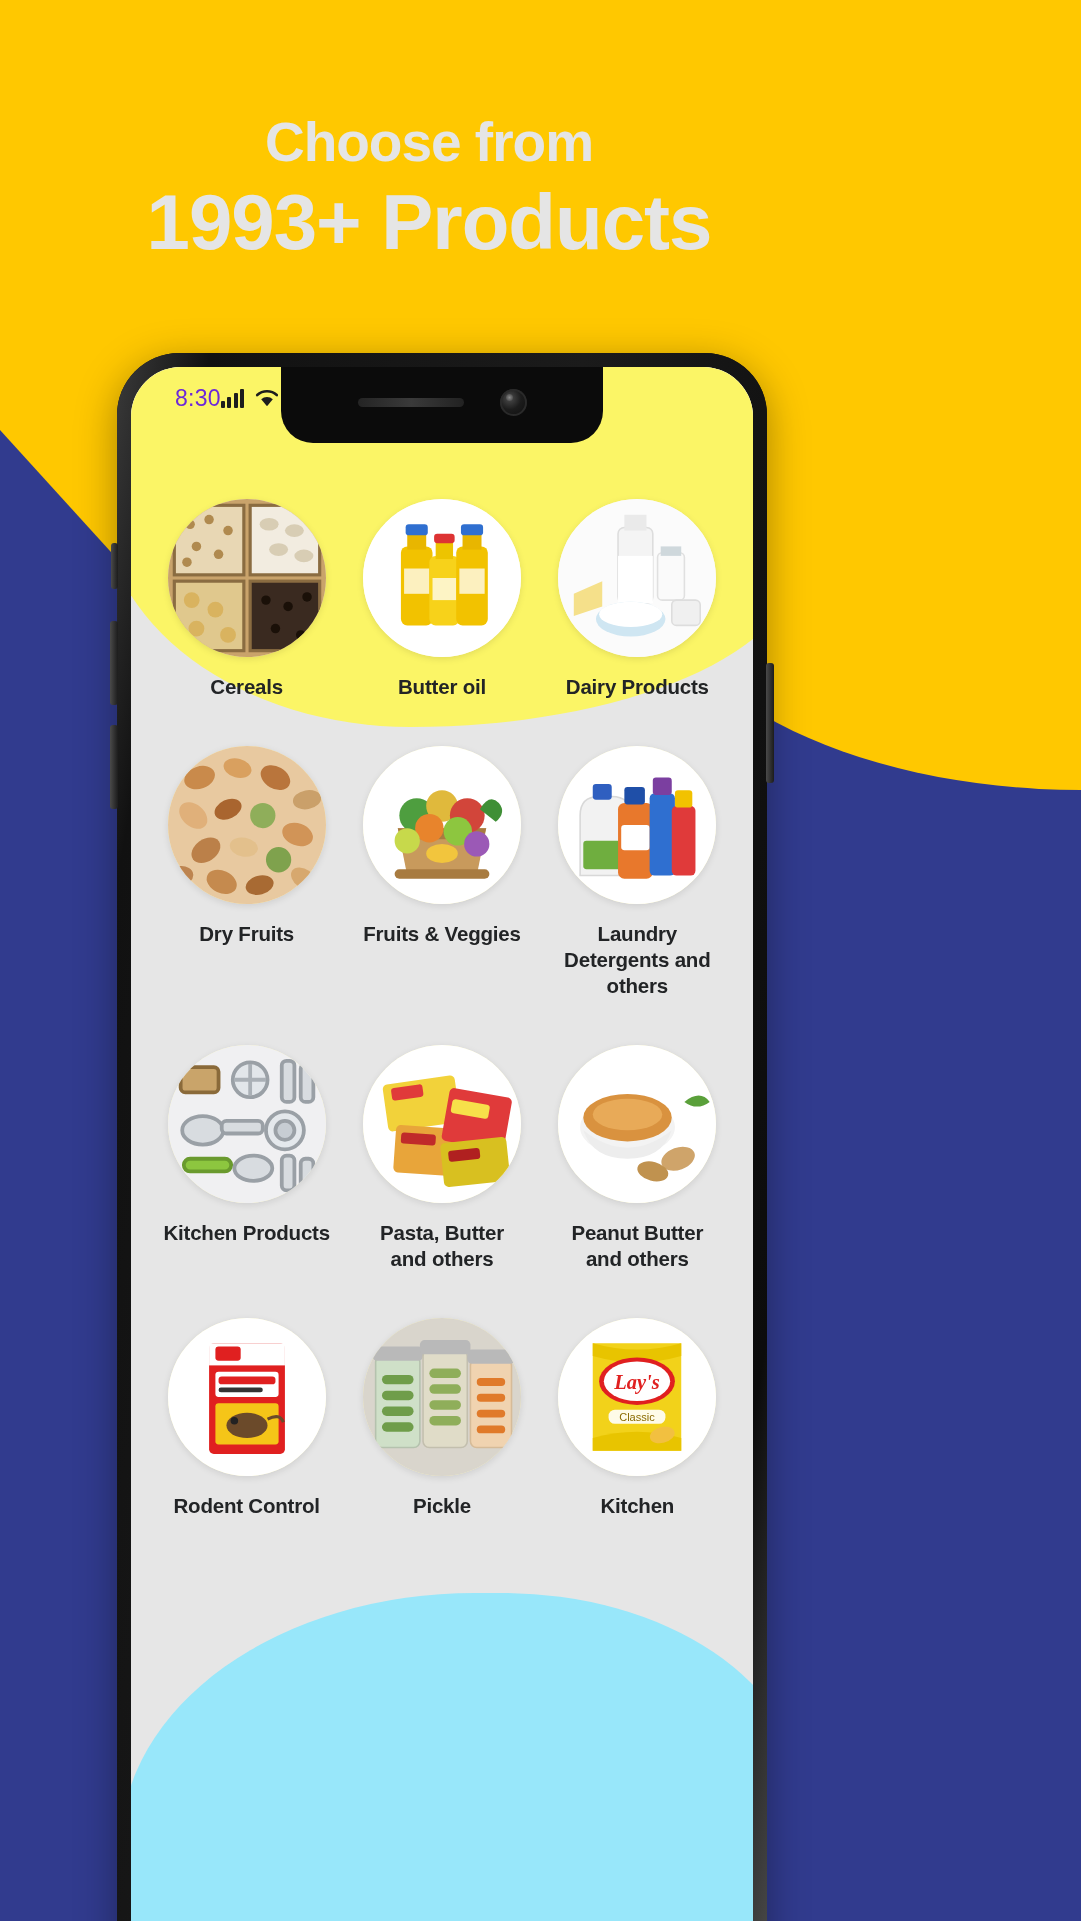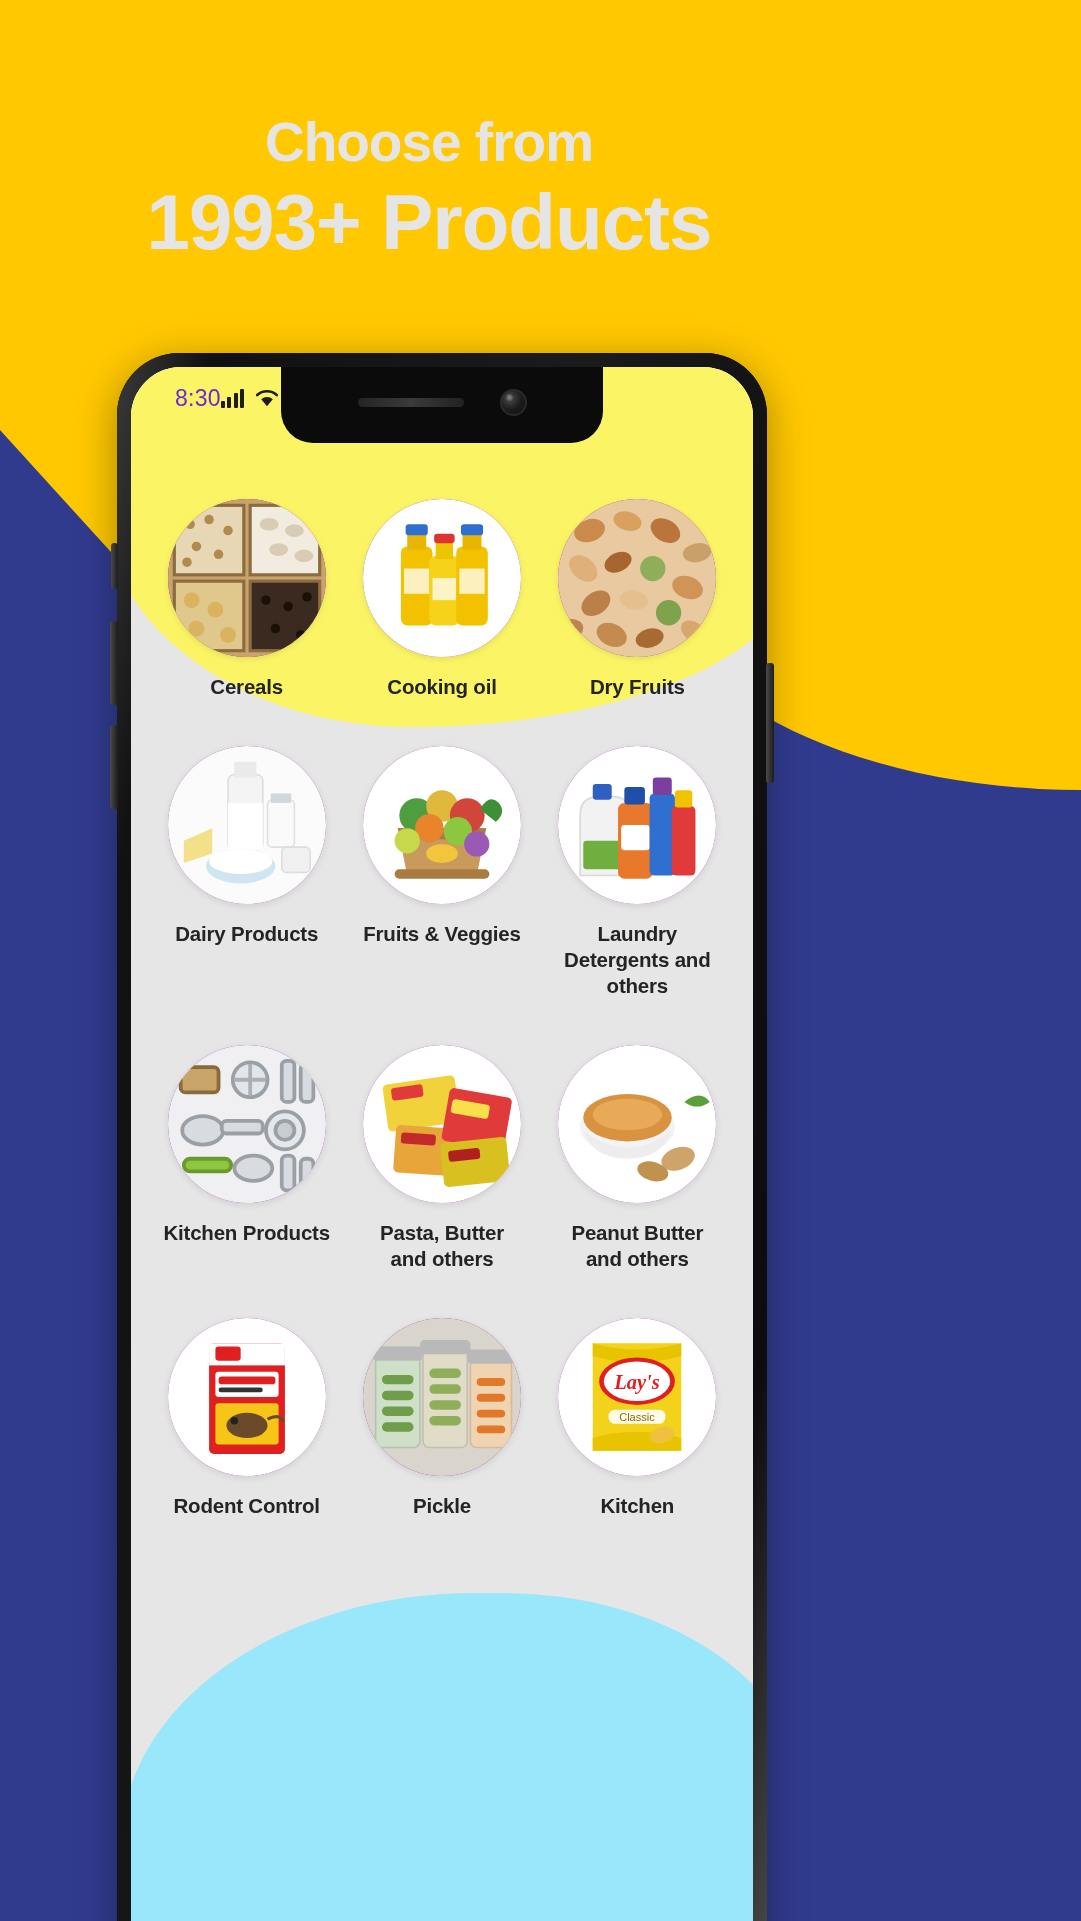--- a/index.html
+++ b/index.html
@@ -173,21 +173,21 @@
   .cat {
     display: flex; flex-direction: column;
     align-items: center;
     padding-top: 46px;
   }
   .cat-img {
     width: 158px; height: 158px;
     border-radius: 50%;
     overflow: hidden;
     position: relative;
-    background: #a21caf;
+    background: #fef9c3;
     box-shadow: 0 2px 7px rgba(0,0,0,0.10);
     display: flex; align-items: center; justify-content: center;
   }
   .cat-img svg { width: 100%; height: 100%; display:block; }
   .cat-label {
     margin-top: 17px;
     font-size: 20.5px;
     font-weight: bold;
     color: #222426;
     text-align: center;
@@ -310,21 +310,39 @@
                 <rect x="44" y="50" width="15" height="14" fill="#ffffff" opacity="0.75"></rect>
               </g>
               <g>
                 <rect x="59" y="30" width="20" height="50" rx="4" fill="#f2c200"></rect>
                 <rect x="63" y="20" width="12" height="12" fill="#e8b600"></rect>
                 <rect x="62" y="16" width="14" height="7" rx="2" fill="#2f6fd0"></rect>
                 <rect x="61" y="44" width="16" height="16" fill="#ffffff" opacity="0.75"></rect>
               </g>
             </svg>
           </div>
-          <div class="cat-label">Cooking oil</div>
+          <div class="cat-label">Butter oil</div>
+        </div>
+
+        <div class="cat">
+          <div class="cat-img">
+            <svg viewBox="0 0 100 100">
+              <rect width="100" height="100" fill="#fbfbfb"></rect>
+              <rect x="38" y="18" width="22" height="48" rx="4" fill="#f4f4f4" stroke="#ddd"></rect>
+              <rect x="38" y="36" width="22" height="30" fill="#ffffff"></rect>
+              <rect x="42" y="10" width="14" height="10" fill="#eaeaea"></rect>
+              <rect x="63" y="34" width="17" height="30" rx="3" fill="#fafafa" stroke="#e0e0e0"></rect>
+              <rect x="65" y="30" width="13" height="6" fill="#cfd8dc"></rect>
+              <ellipse cx="46" cy="76" rx="22" ry="11" fill="#cfe6f2"></ellipse>
+              <ellipse cx="46" cy="73" rx="20" ry="8" fill="#ffffff"></ellipse>
+              <path d="M10 60 l18 -8 l0 16 l-18 6 z" fill="#f5e08a"></path>
+              <rect x="72" y="64" width="18" height="16" rx="3" fill="#f0f0f0" stroke="#ddd"></rect>
+            </svg>
+          </div>
+          <div class="cat-label">Dairy Products</div>
         </div>
 
         <div class="cat">
           <div class="cat-img">
             <svg viewBox="0 0 100 100">
               <rect width="100" height="100" fill="#e8c9a0"></rect>
               <g>
                 <ellipse cx="20" cy="20" rx="10" ry="7" fill="#c98a4b" transform="rotate(-20 20 20)"></ellipse>
                 <ellipse cx="44" cy="14" rx="9" ry="6" fill="#d9a05f" transform="rotate(15 44 14)"></ellipse>
                 <ellipse cx="68" cy="20" rx="10" ry="7" fill="#b9753c" transform="rotate(30 68 20)"></ellipse>
@@ -337,38 +355,20 @@
                 <ellipse cx="48" cy="64" rx="9" ry="6" fill="#e3c08c" transform="rotate(10 48 64)"></ellipse>
                 <circle cx="70" cy="72" r="8" fill="#7fa24d"></circle>
                 <ellipse cx="34" cy="86" rx="10" ry="7" fill="#c58a4e" transform="rotate(25 34 86)"></ellipse>
                 <ellipse cx="58" cy="88" rx="9" ry="6" fill="#a86a33" transform="rotate(-15 58 88)"></ellipse>
                 <ellipse cx="86" cy="84" rx="9" ry="6" fill="#d7a86e" transform="rotate(35 86 84)"></ellipse>
                 <ellipse cx="8" cy="82" rx="8" ry="6" fill="#bd8450" transform="rotate(-5 8 82)"></ellipse>
               </g>
             </svg>
           </div>
           <div class="cat-label">Dry Fruits</div>
-        </div>
-
-        <div class="cat">
-          <div class="cat-img">
-            <svg viewBox="0 0 100 100">
-              <rect width="100" height="100" fill="#fbfbfb"></rect>
-              <rect x="38" y="18" width="22" height="48" rx="4" fill="#f4f4f4" stroke="#ddd"></rect>
-              <rect x="38" y="36" width="22" height="30" fill="#ffffff"></rect>
-              <rect x="42" y="10" width="14" height="10" fill="#eaeaea"></rect>
-              <rect x="63" y="34" width="17" height="30" rx="3" fill="#fafafa" stroke="#e0e0e0"></rect>
-              <rect x="65" y="30" width="13" height="6" fill="#cfd8dc"></rect>
-              <ellipse cx="46" cy="76" rx="22" ry="11" fill="#cfe6f2"></ellipse>
-              <ellipse cx="46" cy="73" rx="20" ry="8" fill="#ffffff"></ellipse>
-              <path d="M10 60 l18 -8 l0 16 l-18 6 z" fill="#f5e08a"></path>
-              <rect x="72" y="64" width="18" height="16" rx="3" fill="#f0f0f0" stroke="#ddd"></rect>
-            </svg>
-          </div>
-          <div class="cat-label">Dairy Products</div>
         </div>
 
         <div class="cat">
           <div class="cat-img">
             <svg viewBox="0 0 100 100">
               <rect width="100" height="100" fill="#ffffff"></rect>
               <path d="M22 52 h56 l-6 30 h-44 z" fill="#c89a5c"></path>
               <path d="M22 52 h56 l-2 7 h-52 z" fill="#a87b40"></path>
               <circle cx="34" cy="44" r="11" fill="#4e9e3f"></circle>
               <circle cx="50" cy="38" r="10" fill="#e0b93c"></circle>

